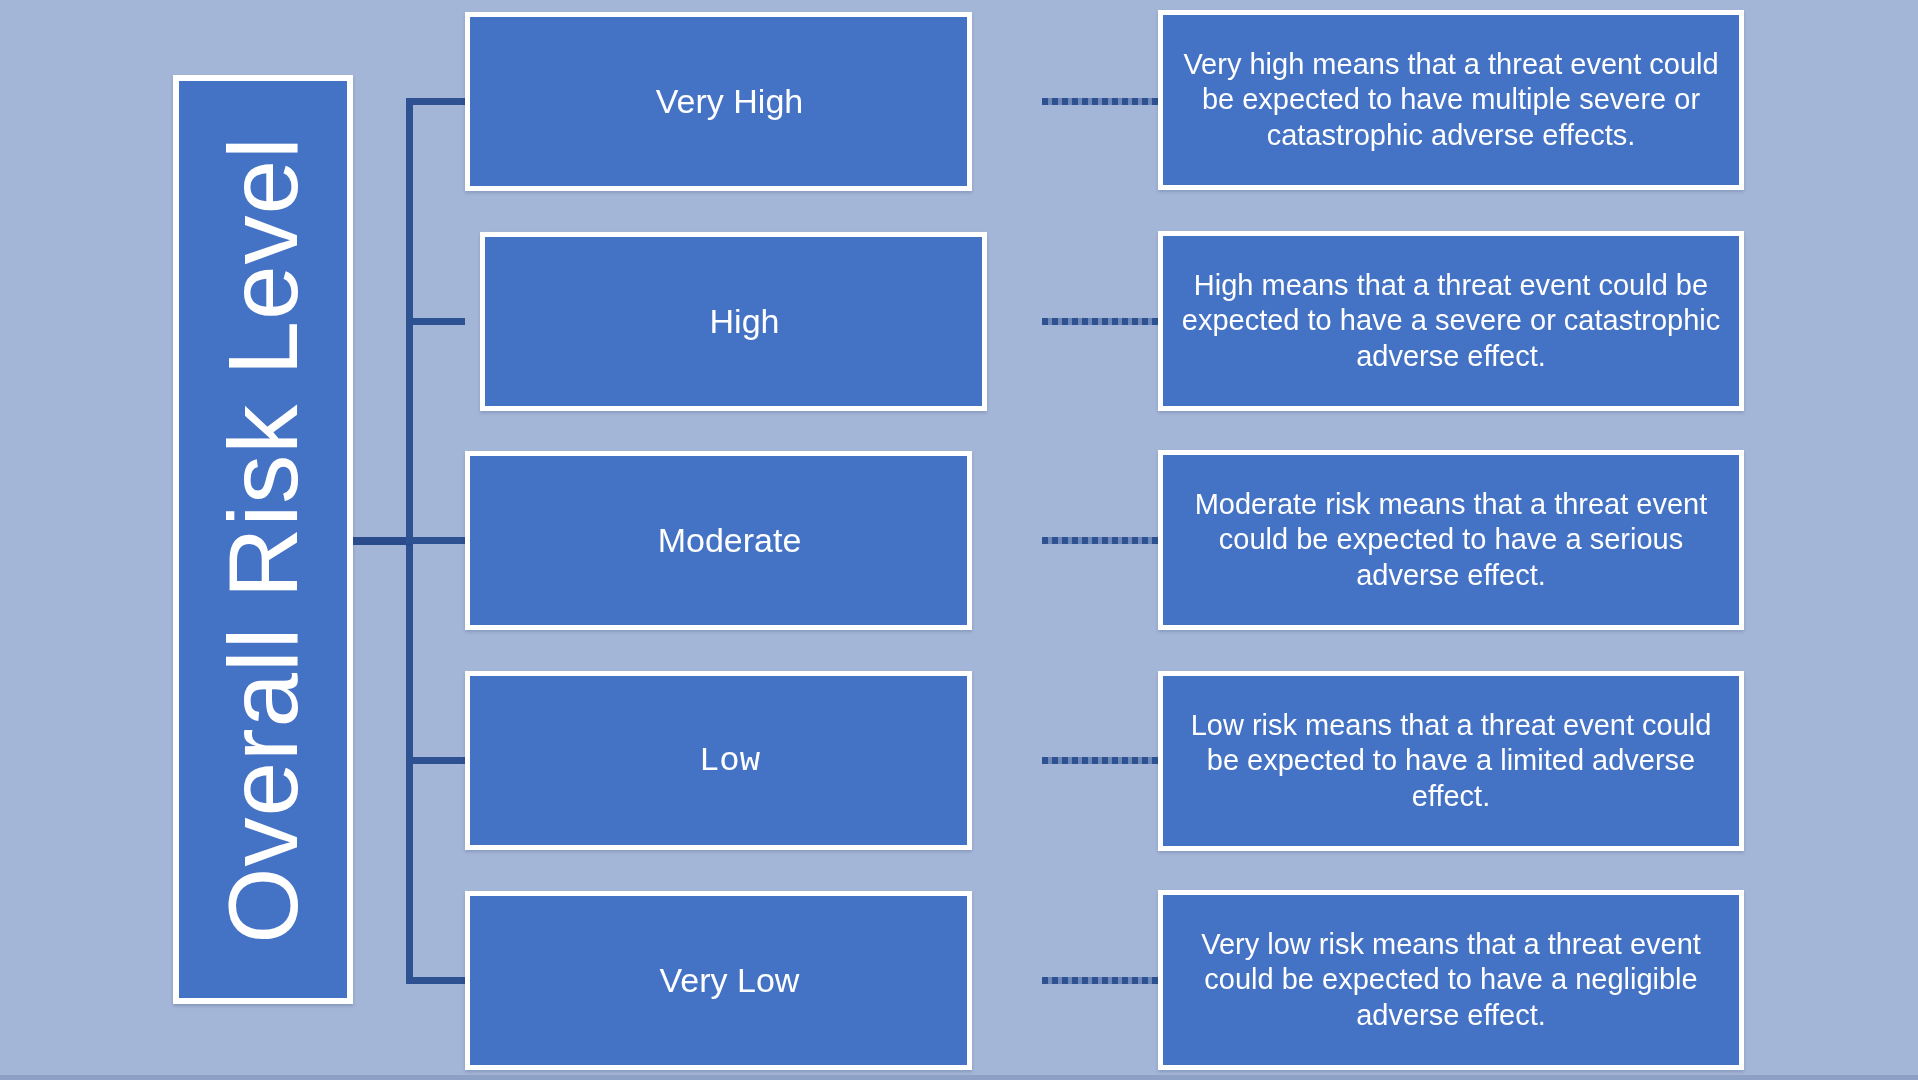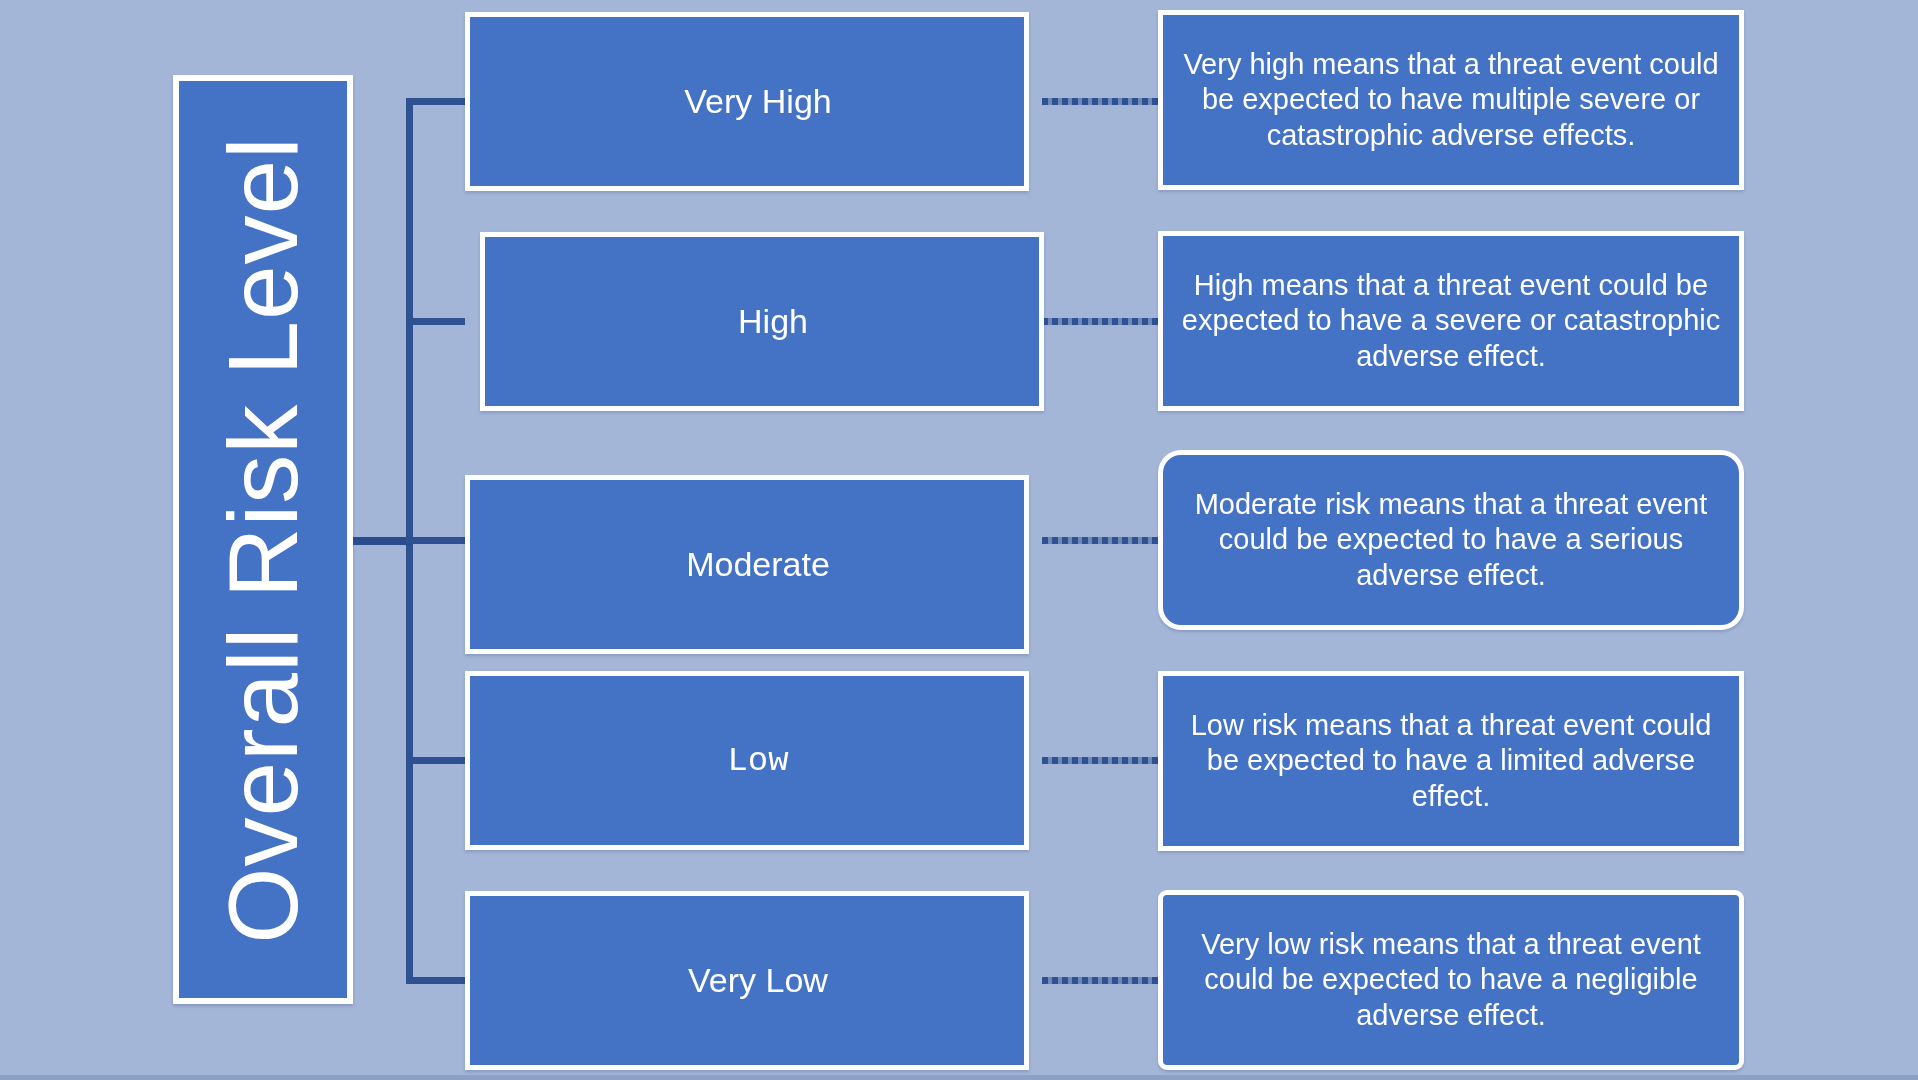--- a/index.html
+++ b/index.html
@@ -58,21 +58,21 @@
     background:#2e5191;
     background-image:repeating-linear-gradient(90deg,
       rgba(164,182,216,0) 0 6px,
       rgba(164,182,216,.55) 6px 10px);
   }
 
   
   .label-box{
     position:absolute;
     left:465px;
-    width:564px;height:179px;
+    width:507px;height:179px;
     background:#4472c4;
     border:5px solid #ffffff;
     box-sizing:border-box;
     display:flex;align-items:center;justify-content:center;
     box-shadow:0 2px 3px rgba(40,60,100,.22);
     padding-left:22px;
   }
   .label-box span{
     color:#ffffff;
     font-size:34px;
@@ -95,23 +95,23 @@
   .desc-box span{
     color:#ffffff;
     font-size:29px;
     line-height:1.22;
     font-weight:400;
   }
 
   
   .r0.label-box{top:12px;}  .r0.desc-box{top:10px;}  .r0.branch,.r0.rlink{top:98px;}
   .r1.label-box{top:232px;margin-left:15px;} .r1.desc-box{top:231px;} .r1.branch,.r1.rlink{top:318px;}
-  .r2.label-box{top:475px;text-align:center;} .r2.desc-box{top:450px;border-radius:23px;} .r2.branch,.r2.rlink{top:537px;}
+  .r2.label-box{top:451px;text-align:center;} .r2.desc-box{top:450px;} .r2.branch,.r2.rlink{top:537px;}
   .r3.label-box{top:671px;font-family:Liberation Mono, monospace;} .r3.desc-box{top:671px;justify-content:center;} .r3.branch,.r3.rlink{top:757px;}
-  .r4.label-box{top:891px;} .r4.desc-box{top:890px;border-radius:9px;} .r4.branch,.r4.rlink{top:977px;}
+  .r4.label-box{top:891px;} .r4.desc-box{top:890px;} .r4.branch,.r4.rlink{top:977px;}
 
   .bottom-strip{
     position:absolute;
     left:0;bottom:0;
     width:100%;height:5px;
     background:#8da0c5;
   }
 </style>
 </head>
 <body>

